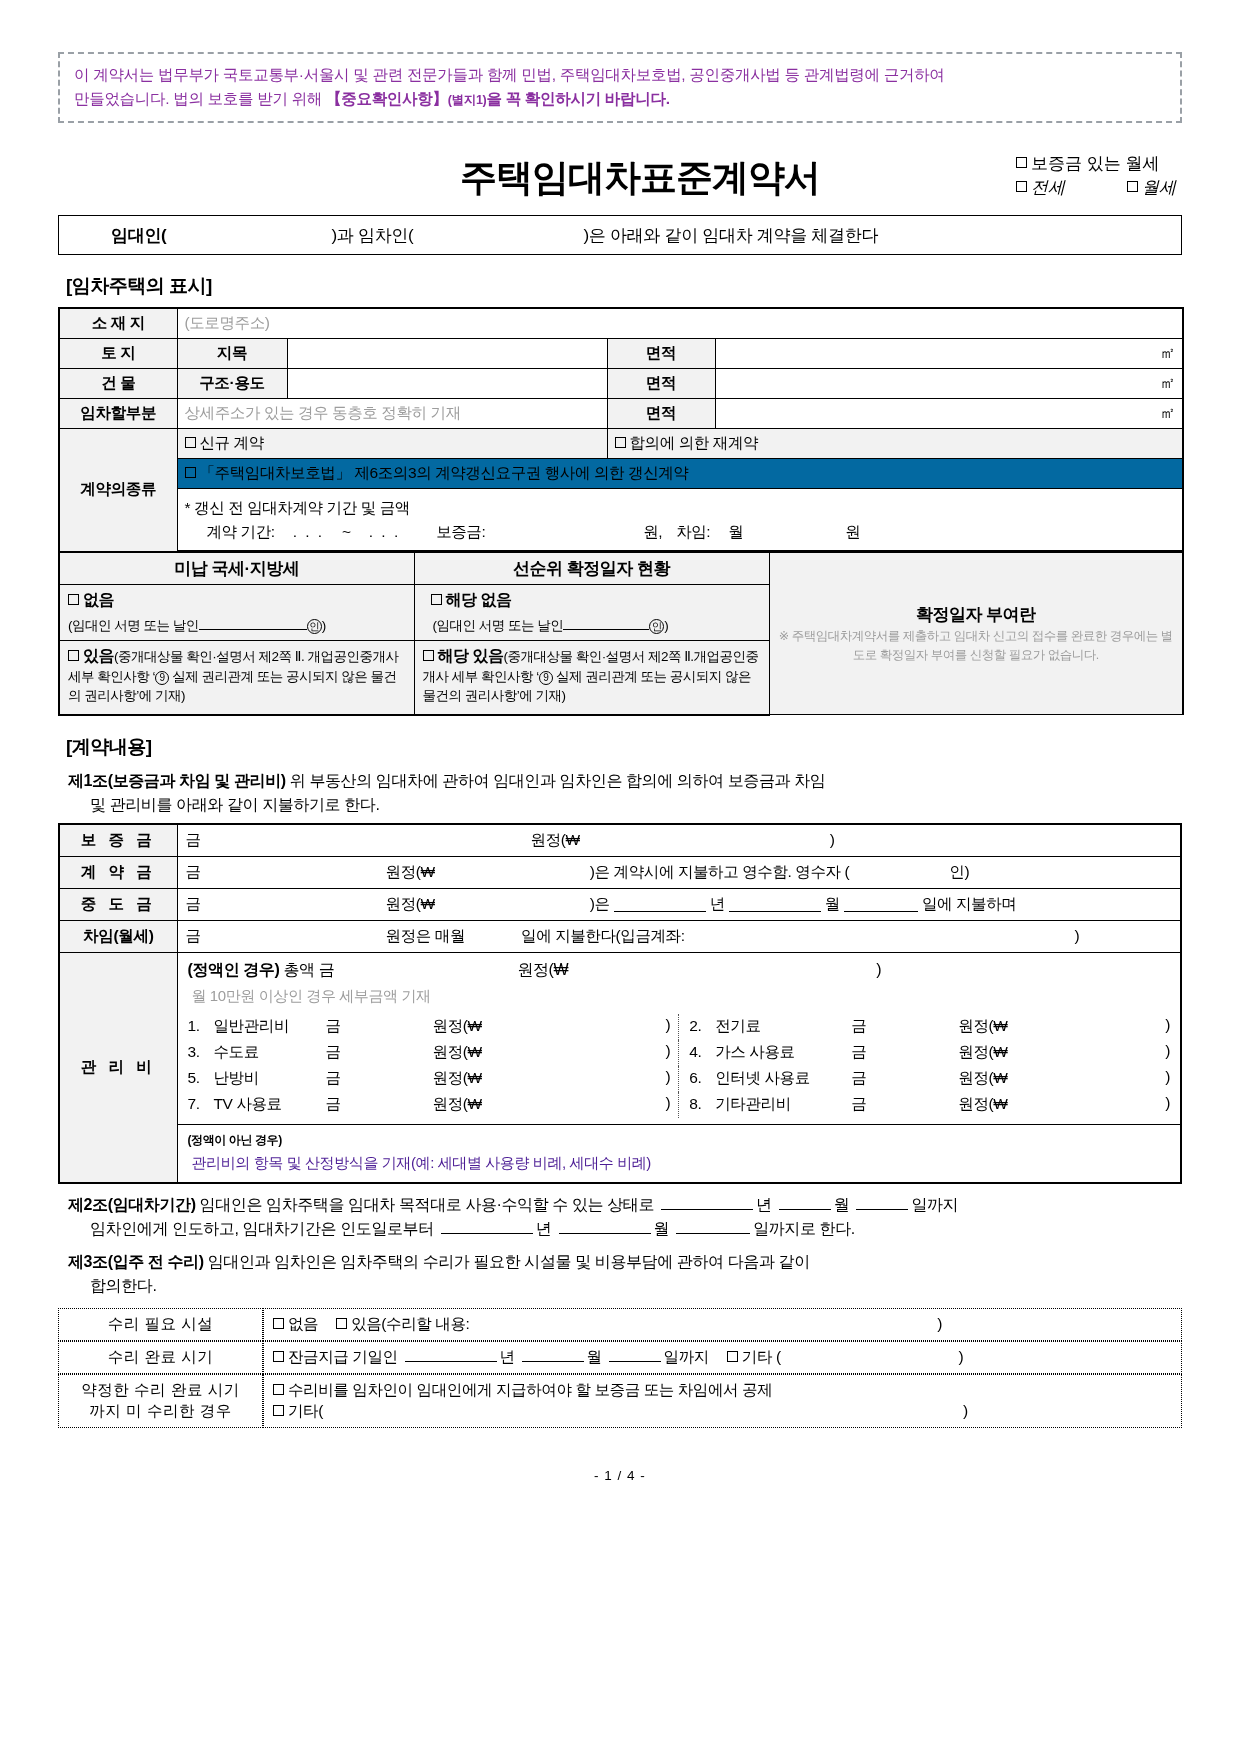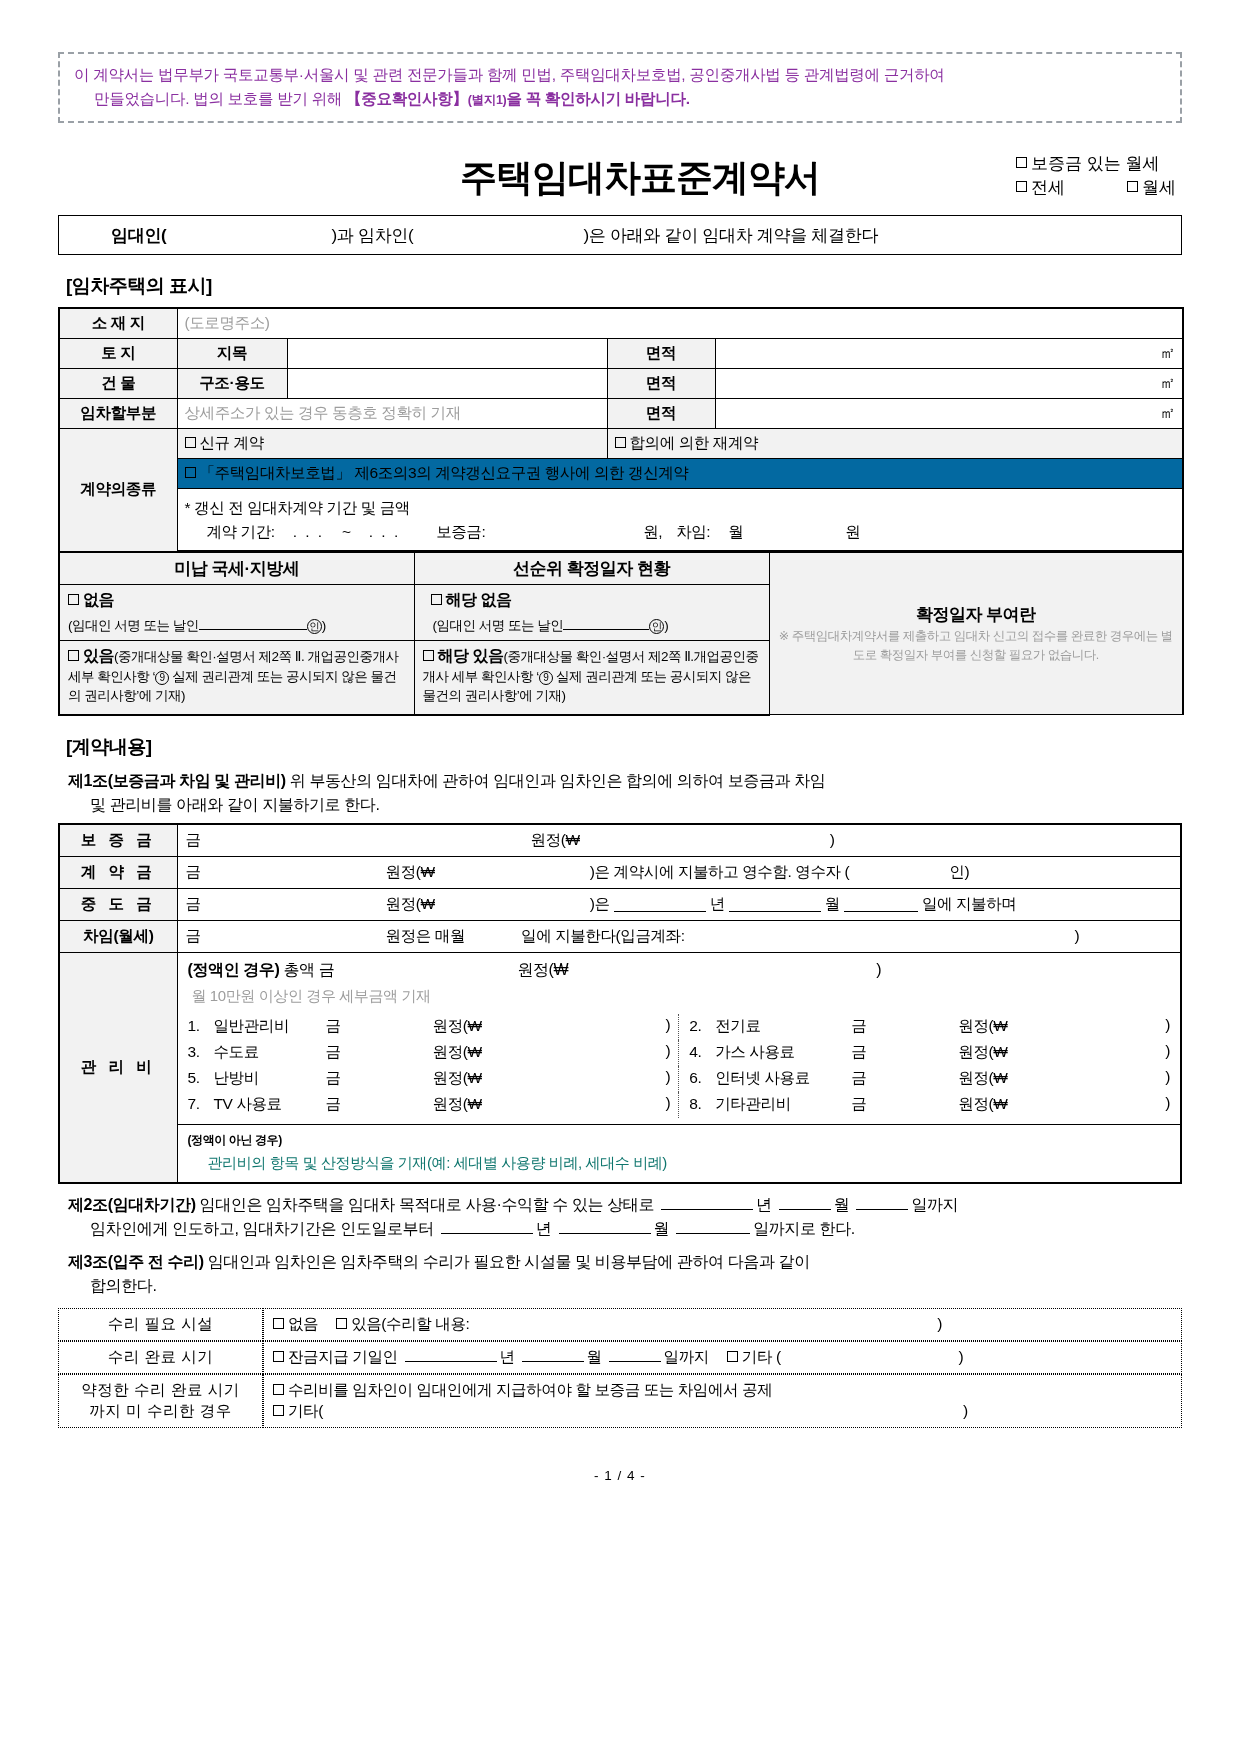--- a/index.html
+++ b/index.html
@@ -33,21 +33,21 @@
     font-size: 15.5px;
     letter-spacing: -0.3px;
     white-space: nowrap;
   }
   .notice .l2 {
     color: #8a2fa0;
     font-size: 15.5px;
     font-weight: bold;
     letter-spacing: -0.3px;
   }
-  .notice .l2 .thin { font-weight: normal; margin-left: 20px; }
+  .notice .l2 .thin { font-weight: normal; }
   .notice .l2 .small { font-size: 12.5px; }
 
   
   .title-row {
     display: flex;
     align-items: flex-end;
     justify-content: center;
     margin-top: 14px;
     position: relative;
     height: 66px;
@@ -60,21 +60,21 @@
     padding-left: 40px;
   }
   .type-checks {
     position: absolute;
     right: 6px;
     bottom: 2px;
     font-size: 17px;
     line-height: 1.45;
     white-space: nowrap;
   }
-  .type-checks .row2 { display: flex; gap: 62px; }
+  .type-checks .row2 { display: flex; gap: 62px; font-style: italic; }
   .cb {
     display: inline-block;
     width: 11px; height: 11px;
     border: 1.6px solid #000;
     margin-right: 4px;
     vertical-align: 1px;
   }
 
   
   .parties {
@@ -237,21 +237,21 @@
     border: none;
     font-size: 15.5px;
     padding: 2px 0;
     height: 26px;
     letter-spacing: -0.4px;
     white-space: nowrap;
   }
   table.feegrid td.right-col { border-left: 1px dotted #555; padding-left: 10px; }
   .fee-sep { border-top: 1px solid #000; margin: 6px -10px 7px -10px; }
   .fee-nonfixed { font-size: 12px; font-weight: bold; }
-  .fee-nonfixed-hint { color: #0f766e; font-size: 15px; margin-top: 5px; margin-left: 20px; }
+  .fee-nonfixed-hint { color: #4c1d95; font-size: 15px; margin-top: 5px; margin-left: 4px; }
 
   
   table.repair {
     width: 100%;
     border-collapse: separate;
     border-spacing: 0;
     table-layout: fixed;
     margin-top: 10px;
   }
   table.repair td {

